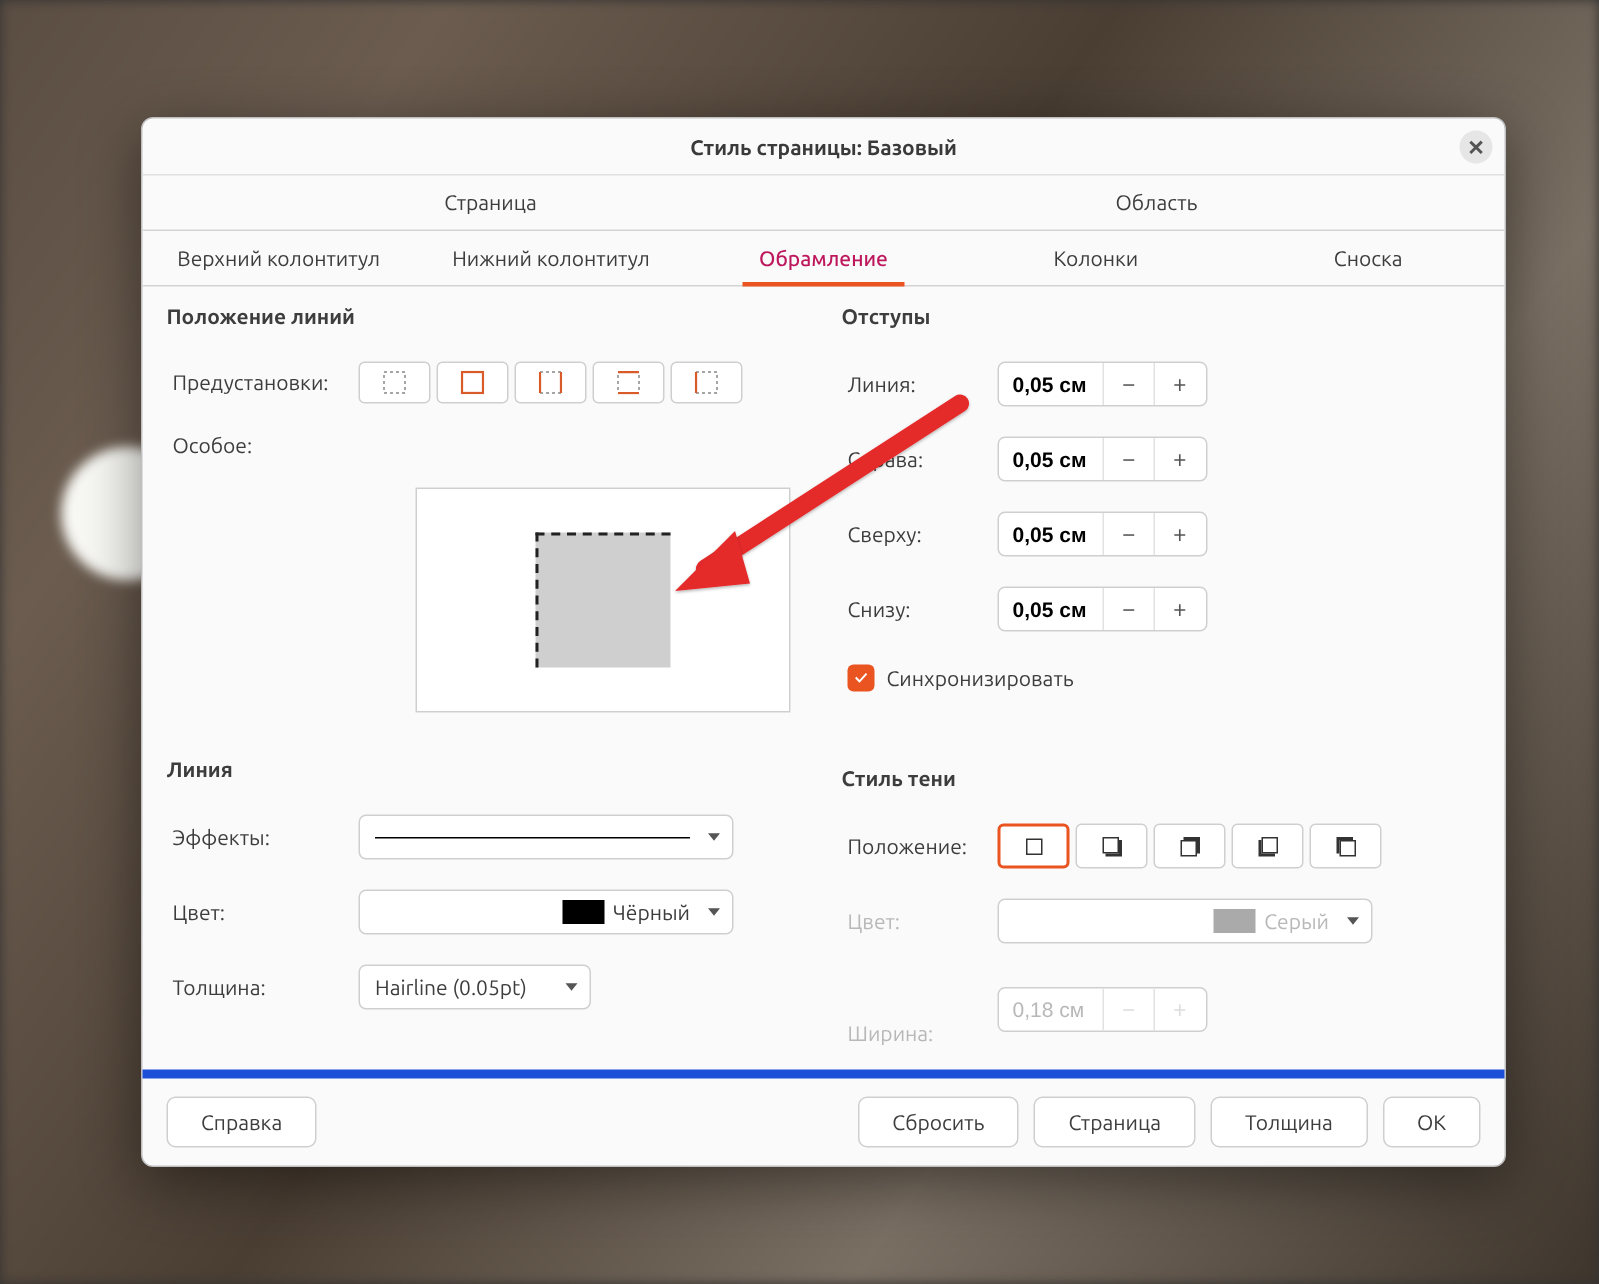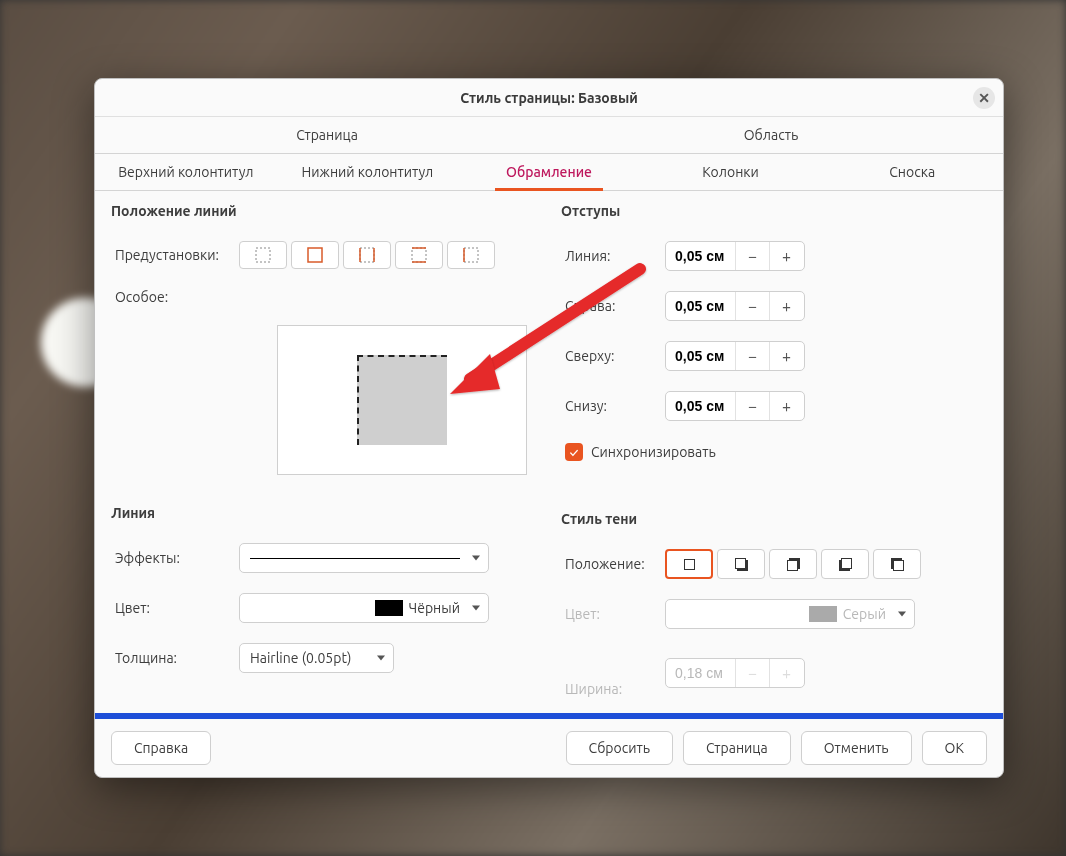--- a/index.html
+++ b/index.html
@@ -369,17 +369,17 @@
       </defs>
     <path d="M 210 30 L 40 140" stroke="#e5292a" stroke-width="12" stroke-linecap="round" filter="url(#s)"></path>
     <polygon points="20,155 60,115 70,150" fill="#e5292a" filter="url(#s)"></polygon>
   </svg>
 
   <div class="footer">
     <div class="btn">Справка</div>
     <div class="spacer"></div>
     <div class="btn">Сбросить</div>
     <div class="btn">Страница</div>
-    <div class="btn">Отменить</div>
+    <div class="btn">Толщина</div>
     <div class="btn">ОК</div>
   </div>
 
 </div>
 
 </body></html>

